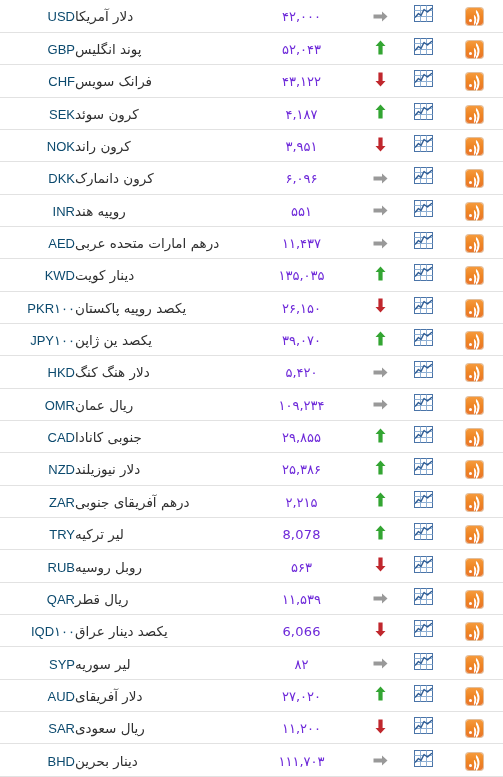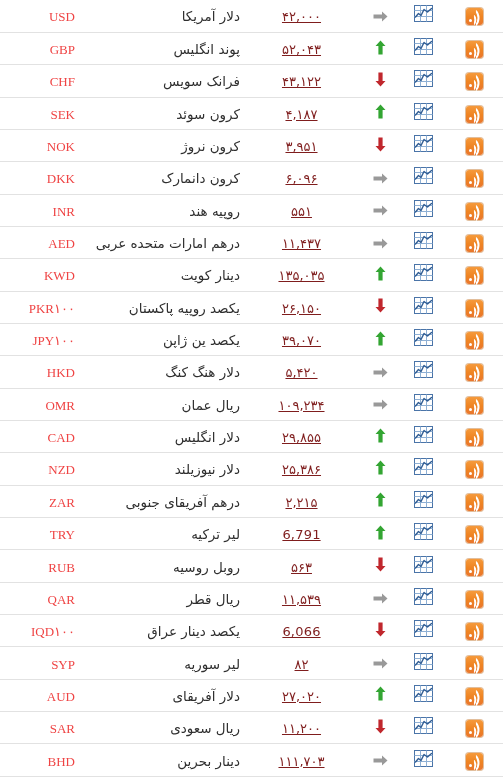--- a/index.html
+++ b/index.html
@@ -31,21 +31,21 @@
     padding: 0;
     vertical-align: middle;
     background: #ffffff;
   }
 
   
   .col-rss     { width: 58px;  text-align: center; }
   .col-chart   { width: 44px;  text-align: center; }
   .col-trend   { width: 42px;  text-align: center; }
   .col-price   { width: 115px; text-align: center; }
-  .col-name    { width: 169px; text-align: right; padding-left: 0; padding-right: 0; }
+  .col-name    { width: 169px; text-align: left; padding-left: 0; padding-right: 0; }
   .col-code    { width: 75px;  text-align: right; padding-left: 12px; }
 
   
   .rss-icon {
     display: inline-block;
     width: 17px;
     height: 17px;
     border-radius: 3px;
     background: linear-gradient(to bottom, #f59a3c 0%, #ef8422 52%, #e9762d 100%);
     position: relative;
@@ -74,40 +74,39 @@
 
   
   .chart-icon { display: inline-block; vertical-align: middle; }
 
   
   .trend-icon { display: inline-block; vertical-align: middle; }
 
   
   .price-text {
     font-size: 13px;
-    color: #7f1d1d;
+    color: #6d28d9;
     letter-spacing: .2px;
     direction: ltr;
     unicode-bidi: embed;
     display: inline-block;
-    text-decoration: underline;
   }
   .name-text {
     font-size: 13.5px;
     color: #2f2f2f;
     display: inline-block;
     padding-right: 4px;
   }
   .code-text {
     font-size: 13px;
-    color: #ef4444;
+    color: #0c4a6e;
     direction: ltr;
     unicode-bidi: embed;
     display: inline-block;
-    font-family: Liberation Serif, serif;
+    font-family: Liberation Sans, sans-serif;
   }
 </style>
 </head>
 <body>
 
 <table id="rates-table">
   <tbody>
       <tr>
         <td class="col-rss"><span class="rss-icon"><span class="dot"></span><i class="a"></i><i class="b"></i></span></td>
         <td class="col-chart"><span class="chart-icon"><svg width="19" height="17" viewBox="0 0 19 17">
@@ -168,21 +167,21 @@
         <td class="col-rss"><span class="rss-icon"><span class="dot"></span><i class="a"></i><i class="b"></i></span></td>
         <td class="col-chart"><span class="chart-icon"><svg width="19" height="17" viewBox="0 0 19 17">
               <rect x="0.5" y="0.5" width="18" height="16" fill="#ffffff" stroke="#4a74a8" stroke-width="1"></rect>
               <path d="M6.5 0.5 V16.5 M12.5 0.5 V16.5 M0.5 5.5 H18.5 M0.5 11.5 H18.5" stroke="#8fb0d4" stroke-width="1"></path>
               <polyline points="1.5,12 4.5,8.5 7,10.5 10,4.5 13.5,7 17.5,3.5" fill="none" stroke="#2f5c93" stroke-width="1.4" stroke-linejoin="round" stroke-linecap="round"></polyline>
             </svg></span></td>
         <td class="col-trend"><span class="trend-icon"><svg width="11" height="15" viewBox="0 0 11 15">
               <path d="M5.5 14.5 L10.5 9 H7.6 V0.5 H3.4 V9 H0.5 Z" fill="#c0272d"></path>
             </svg></span></td>
         <td class="col-price"><span class="price-text">۳,۹۵۱</span></td>
-        <td class="col-name"><span class="name-text">کرون نروژ</span></td>
+        <td class="col-name"><span class="name-text">کرون راند</span></td>
         <td class="col-code"><span class="code-text">NOK</span></td>
       </tr>
       <tr>
         <td class="col-rss"><span class="rss-icon"><span class="dot"></span><i class="a"></i><i class="b"></i></span></td>
         <td class="col-chart"><span class="chart-icon"><svg width="19" height="17" viewBox="0 0 19 17">
               <rect x="0.5" y="0.5" width="18" height="16" fill="#ffffff" stroke="#4a74a8" stroke-width="1"></rect>
               <path d="M6.5 0.5 V16.5 M12.5 0.5 V16.5 M0.5 5.5 H18.5 M0.5 11.5 H18.5" stroke="#8fb0d4" stroke-width="1"></path>
               <polyline points="1.5,12 4.5,8.5 7,10.5 10,4.5 13.5,7 17.5,3.5" fill="none" stroke="#2f5c93" stroke-width="1.4" stroke-linejoin="round" stroke-linecap="round"></polyline>
             </svg></span></td>
         <td class="col-trend"><span class="trend-icon"><svg width="15" height="11" viewBox="0 0 15 11">
@@ -294,21 +293,21 @@
         <td class="col-rss"><span class="rss-icon"><span class="dot"></span><i class="a"></i><i class="b"></i></span></td>
         <td class="col-chart"><span class="chart-icon"><svg width="19" height="17" viewBox="0 0 19 17">
               <rect x="0.5" y="0.5" width="18" height="16" fill="#ffffff" stroke="#4a74a8" stroke-width="1"></rect>
               <path d="M6.5 0.5 V16.5 M12.5 0.5 V16.5 M0.5 5.5 H18.5 M0.5 11.5 H18.5" stroke="#8fb0d4" stroke-width="1"></path>
               <polyline points="1.5,12 4.5,8.5 7,10.5 10,4.5 13.5,7 17.5,3.5" fill="none" stroke="#2f5c93" stroke-width="1.4" stroke-linejoin="round" stroke-linecap="round"></polyline>
             </svg></span></td>
         <td class="col-trend"><span class="trend-icon"><svg width="11" height="15" viewBox="0 0 11 15">
               <path d="M5.5 0.5 L10.5 6 H7.6 V14.5 H3.4 V6 H0.5 Z" fill="#33a532"></path>
             </svg></span></td>
         <td class="col-price"><span class="price-text">۲۹,۸۵۵</span></td>
-        <td class="col-name"><span class="name-text">دلار انگلیس</span></td>
+        <td class="col-name"><span class="name-text">جنوبی کانادا</span></td>
         <td class="col-code"><span class="code-text">CAD</span></td>
       </tr>
       <tr>
         <td class="col-rss"><span class="rss-icon"><span class="dot"></span><i class="a"></i><i class="b"></i></span></td>
         <td class="col-chart"><span class="chart-icon"><svg width="19" height="17" viewBox="0 0 19 17">
               <rect x="0.5" y="0.5" width="18" height="16" fill="#ffffff" stroke="#4a74a8" stroke-width="1"></rect>
               <path d="M6.5 0.5 V16.5 M12.5 0.5 V16.5 M0.5 5.5 H18.5 M0.5 11.5 H18.5" stroke="#8fb0d4" stroke-width="1"></path>
               <polyline points="1.5,12 4.5,8.5 7,10.5 10,4.5 13.5,7 17.5,3.5" fill="none" stroke="#2f5c93" stroke-width="1.4" stroke-linejoin="round" stroke-linecap="round"></polyline>
             </svg></span></td>
         <td class="col-trend"><span class="trend-icon"><svg width="11" height="15" viewBox="0 0 11 15">
@@ -335,21 +334,21 @@
       <tr>
         <td class="col-rss"><span class="rss-icon"><span class="dot"></span><i class="a"></i><i class="b"></i></span></td>
         <td class="col-chart"><span class="chart-icon"><svg width="19" height="17" viewBox="0 0 19 17">
               <rect x="0.5" y="0.5" width="18" height="16" fill="#ffffff" stroke="#4a74a8" stroke-width="1"></rect>
               <path d="M6.5 0.5 V16.5 M12.5 0.5 V16.5 M0.5 5.5 H18.5 M0.5 11.5 H18.5" stroke="#8fb0d4" stroke-width="1"></path>
               <polyline points="1.5,12 4.5,8.5 7,10.5 10,4.5 13.5,7 17.5,3.5" fill="none" stroke="#2f5c93" stroke-width="1.4" stroke-linejoin="round" stroke-linecap="round"></polyline>
             </svg></span></td>
         <td class="col-trend"><span class="trend-icon"><svg width="11" height="15" viewBox="0 0 11 15">
               <path d="M5.5 0.5 L10.5 6 H7.6 V14.5 H3.4 V6 H0.5 Z" fill="#33a532"></path>
             </svg></span></td>
-        <td class="col-price"><span class="price-text">6,791</span></td>
+        <td class="col-price"><span class="price-text">8,078</span></td>
         <td class="col-name"><span class="name-text">لیر ترکیه</span></td>
         <td class="col-code"><span class="code-text">TRY</span></td>
       </tr>
       <tr>
         <td class="col-rss"><span class="rss-icon"><span class="dot"></span><i class="a"></i><i class="b"></i></span></td>
         <td class="col-chart"><span class="chart-icon"><svg width="19" height="17" viewBox="0 0 19 17">
               <rect x="0.5" y="0.5" width="18" height="16" fill="#ffffff" stroke="#4a74a8" stroke-width="1"></rect>
               <path d="M6.5 0.5 V16.5 M12.5 0.5 V16.5 M0.5 5.5 H18.5 M0.5 11.5 H18.5" stroke="#8fb0d4" stroke-width="1"></path>
               <polyline points="1.5,12 4.5,8.5 7,10.5 10,4.5 13.5,7 17.5,3.5" fill="none" stroke="#2f5c93" stroke-width="1.4" stroke-linejoin="round" stroke-linecap="round"></polyline>
             </svg></span></td>

